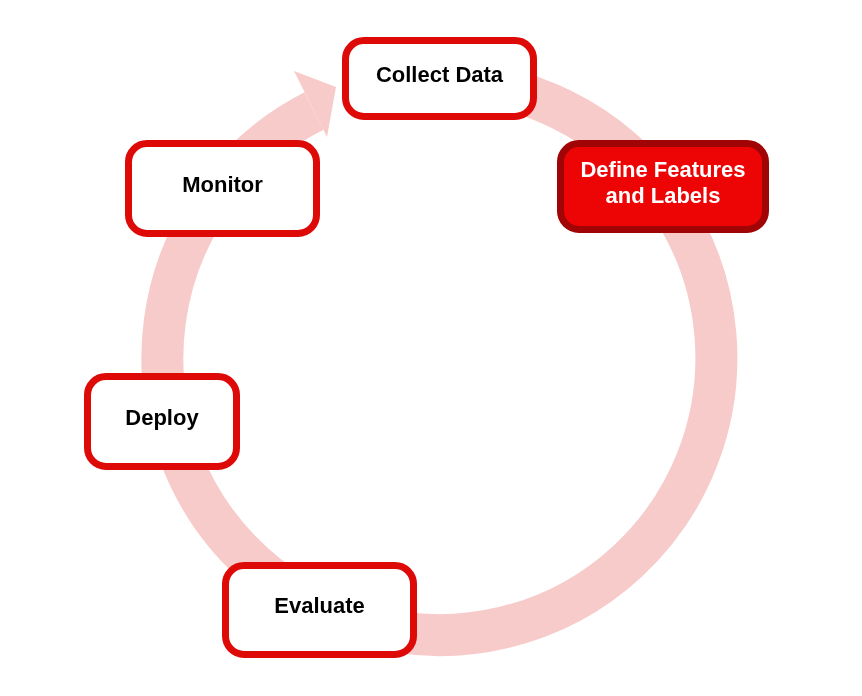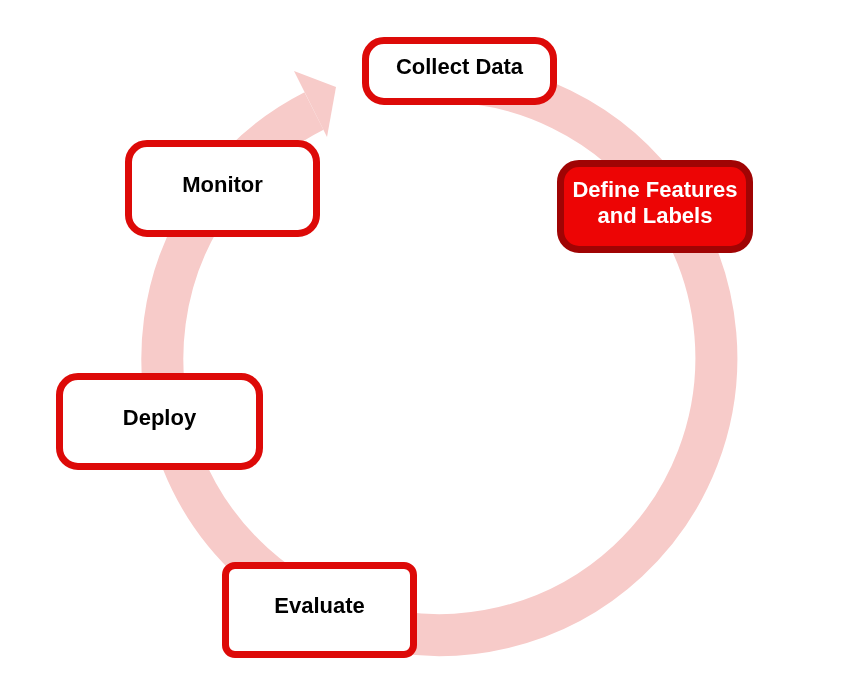--- a/index.html
+++ b/index.html
@@ -35,26 +35,26 @@
     line-height: 1.15;
     color: #000000;
     white-space: pre-line;
     padding-bottom: 8px;
   }
   .node.highlight {
     background: #ed0505;
     border-color: #a00404;
     color: #ffffff;
   }
-  .n-collect  { left: 342px; top: 37px;  width: 195px; height: 68px; margin-left: 20px; }
-  .n-define   { left: 557px; top: 140px; width: 196px; height: 93px; margin-top: 20px; }
+  .n-collect  { left: 342px; top: 37px;  width: 195px; height: 83px; }
+  .n-define   { left: 557px; top: 140px; width: 212px; height: 93px; }
   .n-train    { left: 608px; top: 373px; width: 199px; height: 97px; }
   .n-find     { left: 462px; top: 562px; width: 196px; height: 96px; }
-  .n-evaluate { left: 222px; top: 562px; width: 195px; height: 96px; border-radius: 13px; }
-  .n-deploy   { left: 56px;  top: 373px; width: 207px; height: 97px; text-align: center; }
+  .n-evaluate { left: 222px; top: 562px; width: 195px; height: 96px; }
+  .n-deploy   { left: 84px;  top: 373px; width: 156px; height: 97px; text-align: center; }
   .n-monitor  { left: 125px; top: 140px; width: 195px; height: 97px; }
 </style>
 </head>
 <body>
 
 <div class="canvas">
 
   <svg class="ring-svg" width="862" height="696" viewBox="0 0 862 696">
     <path d="M 440 81 A 277 277 0 1 1 314 111" fill="none" stroke-width="42" stroke="#f7cbc9"></path>
     <polygon points="294,71 336,87 327,137" fill="#f7cbc9"></polygon>

